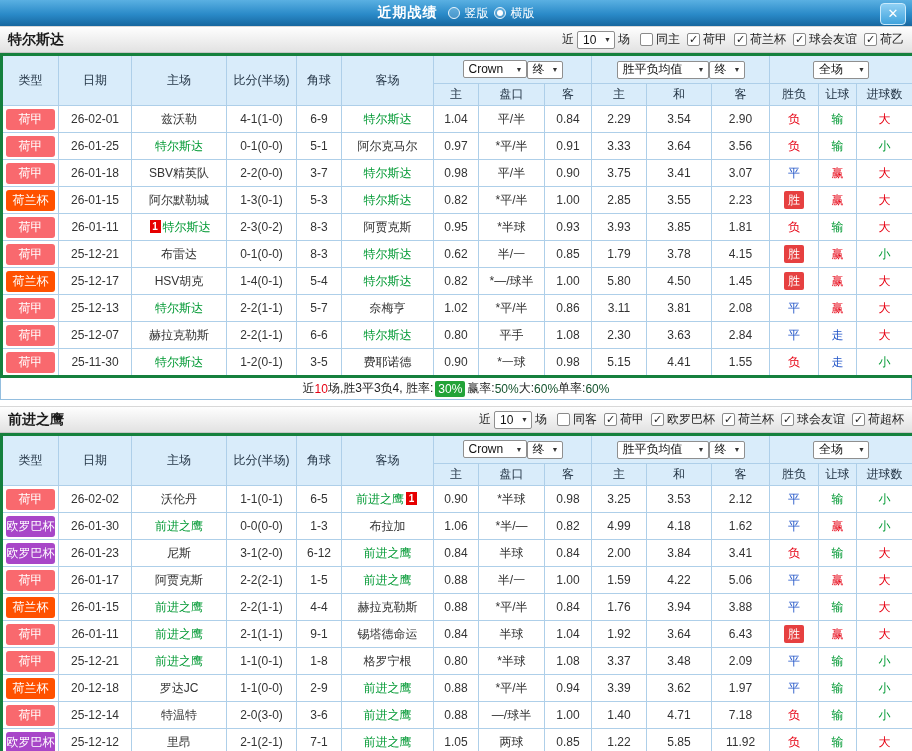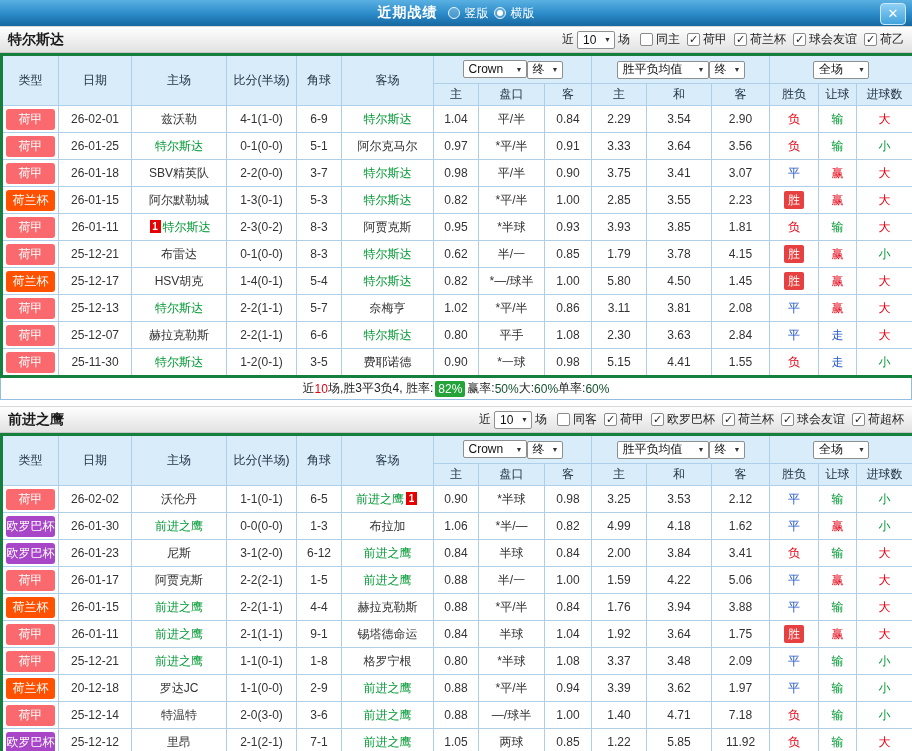--- a/index.html
+++ b/index.html
@@ -349,21 +349,21 @@
             <td><span class="t-red">负</span></td>
             <td><span class="t-blue">走</span></td>
             <td><span class="t-green">小</span></td>
           </tr>
         </tbody>
       </table>
       <div class="summary">
         <span>近</span>
         <span class="t-red">10</span>
         <span>场,胜3平3负4, 胜率:</span>
-        <span class="pct-badge">82%</span>
+        <span class="pct-badge">30%</span>
         <span> 赢率:</span>
         <span class="t-bluev">50%</span>
         <span> 大:</span>
         <span class="t-bluev">60%</span>
         <span> 单率:</span>
         <span class="t-bluev">60%</span>
       </div>
     </div>
     <div class="gap"></div>
     <div class="section">
@@ -562,21 +562,21 @@
             <td>26-01-11</td>
             <td><span class="focal">前进之鹰</span></td>
             <td class="score">2-1(1-1)</td>
             <td>9-1</td>
             <td><span>锡塔德命运</span></td>
             <td class="odds">0.84</td>
             <td class="odds">半球</td>
             <td class="odds">1.04</td>
             <td class="odds">1.92</td>
             <td class="odds">3.64</td>
-            <td class="odds">1.75</td>
+            <td class="odds">6.43</td>
             <td><span class="res-badge">胜</span></td>
             <td><span class="t-red">赢</span></td>
             <td><span class="t-red">大</span></td>
           </tr>
           <tr class="row">
             <td class="type-cell">
               <span class="lg" style="background: rgb(249, 105, 110);">荷甲</span>
             </td>
             <td>25-12-21</td>
             <td><span class="focal">前进之鹰</span></td>

